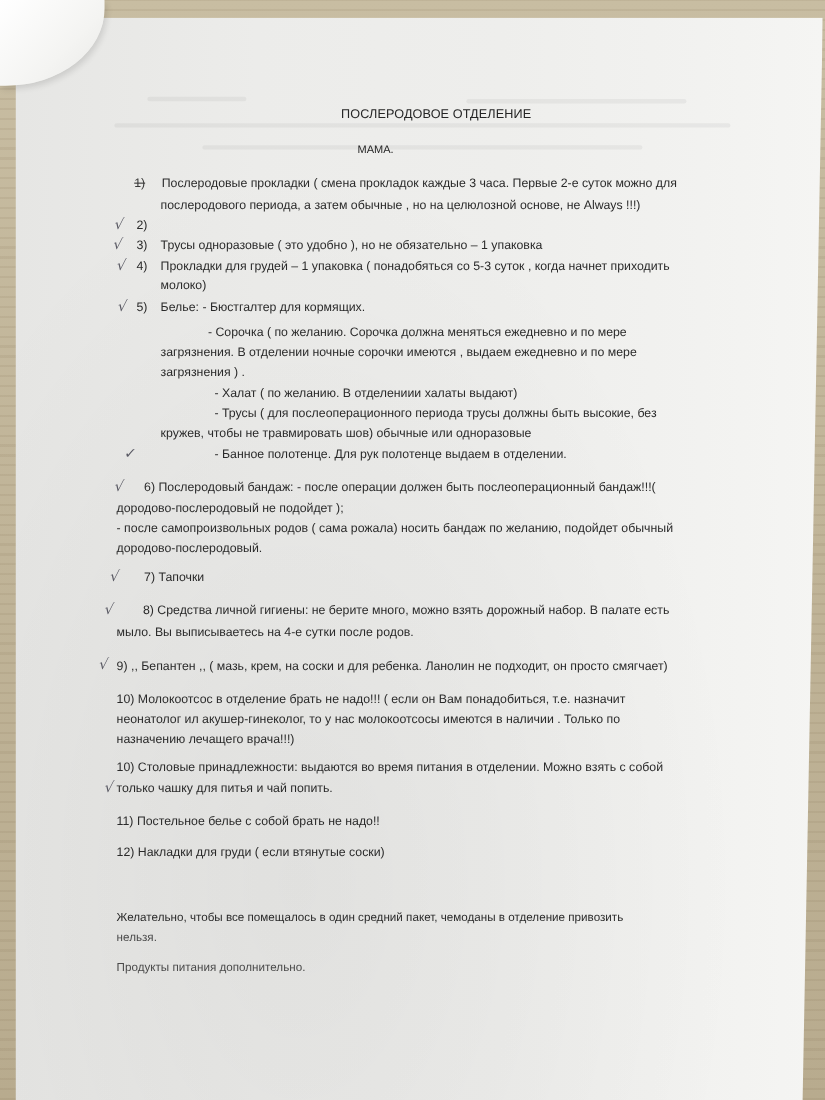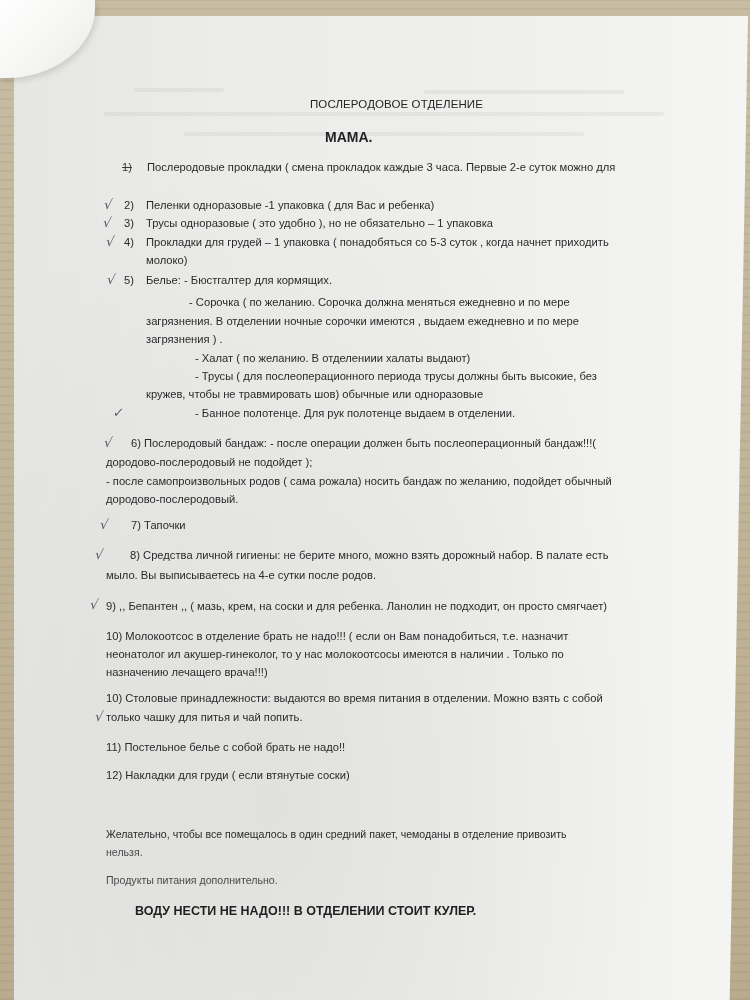--- a/index.html
+++ b/index.html
@@ -27,21 +27,21 @@
       position: absolute; left: 0; top: 0; width: 95px; height: 78px;
       background: linear-gradient(135deg, #ffffff 0%, #f4f4f2 60%, #e8e8e6 100%);
       border-bottom-right-radius: 90px 70px;
       box-shadow: 2px 3px 6px rgba(0,0,0,0.12);
     }
     .bleed { position: absolute; height: 4px; background: rgba(90,90,90,0.07); border-radius: 2px; }
 
     .doc { position: absolute; left: 0; top: 0; width: 750px; height: 1000px; color: #2a2a2a; font-size: 11.2px; }
     .t { position: absolute; white-space: nowrap; line-height: 14px; }
     .title { font-size: 11.5px; letter-spacing: 0.1px; color: #252525; padding-left: 47px; }
-    .subtitle { font-size: 14px; font-weight: bold; color: #222; }
+    .subtitle { font-size: 10px; font-weight: normal; color: #222; }
     .final { font-size: 12.5px; font-weight: bold; color: #1f1f1f; }
     .faint { color: #4a4a4a; }
     .check {
       position: absolute; font-family: "DejaVu Sans", sans-serif; font-size: 13px; color: #5a5a64;
       line-height: 14px; transform: skewX(-8deg);
     }
     .strike { text-decoration: line-through; color: #3a3a3a; }
   </style>
 </head>
 <body>
@@ -57,24 +57,24 @@
   <div class="bleed" style="left:170px; top:116px; width:400px;"></div>
 </div>
 <div class="curl"></div>
 
 <div class="doc">
   <div class="t title" style="left:263px; top:97px;">ПОСЛЕРОДОВОЕ ОТДЕЛЕНИЕ</div>
   <div class="t subtitle" style="left:325px; top:130px;">МАМА.</div>
 
   <div class="t strike" style="left:122px; top:160px;">1)</div>
   <div class="t" style="left:147px; top:160px;">Послеродовые прокладки ( смена прокладок каждые 3 часа. Первые 2-е суток можно для</div>
+  <div class="t" style="left:146px; top:180px;">послеродового периода, а затем обычные , но на целюлозной основе, не Always !!!)</div>
 
   <div class="check" style="left:104px; top:198px;">√</div>
   <div class="t" style="left:124px; top:198px;">2)</div>
-  <div class="t" style="left:146px; top:198px;">Пеленки одноразовые -1 упаковка ( для Вас и ребенка)</div>
 
   <div class="check" style="left:103px; top:216px;">√</div>
   <div class="t" style="left:124px; top:216px;">3)</div>
   <div class="t" style="left:146px; top:216px;">Трусы одноразовые ( это удобно ), но не обязательно – 1 упаковка</div>
 
   <div class="check" style="left:106px; top:235px;">√</div>
   <div class="t" style="left:124px; top:235px;">4)</div>
   <div class="t" style="left:146px; top:235px;">Прокладки для грудей – 1 упаковка  ( понадобяться со 5-3 суток , когда начнет приходить</div>
   <div class="t" style="left:146px; top:253px;">молоко)</div>
 
@@ -115,14 +115,13 @@
   <div class="t" style="left:106px; top:710px;">только чашку  для питья и чай попить.</div>
 
   <div class="t" style="left:106px; top:740px;">11) Постельное белье с собой брать не надо!!</div>
 
   <div class="t" style="left:106px; top:768px;">12) Накладки для груди ( если втянутые соски)</div>
 
   <div class="t" style="left:106px; top:827px; font-size:10.6px;">Желательно, чтобы все помещалось в один средний пакет, чемоданы в отделение привозить</div>
   <div class="t faint" style="left:106px; top:845px; font-size:10.6px;">нельзя.</div>
   <div class="t faint" style="left:106px; top:873px; font-size:10.6px;">Продукты питания дополнительно.</div>
 
-  <div class="t final" style="left:135px; top:904px;">ВОДУ НЕСТИ НЕ НАДО!!! В ОТДЕЛЕНИИ СТОИТ КУЛЕР.</div>
 </div>
 
 </body></html>

